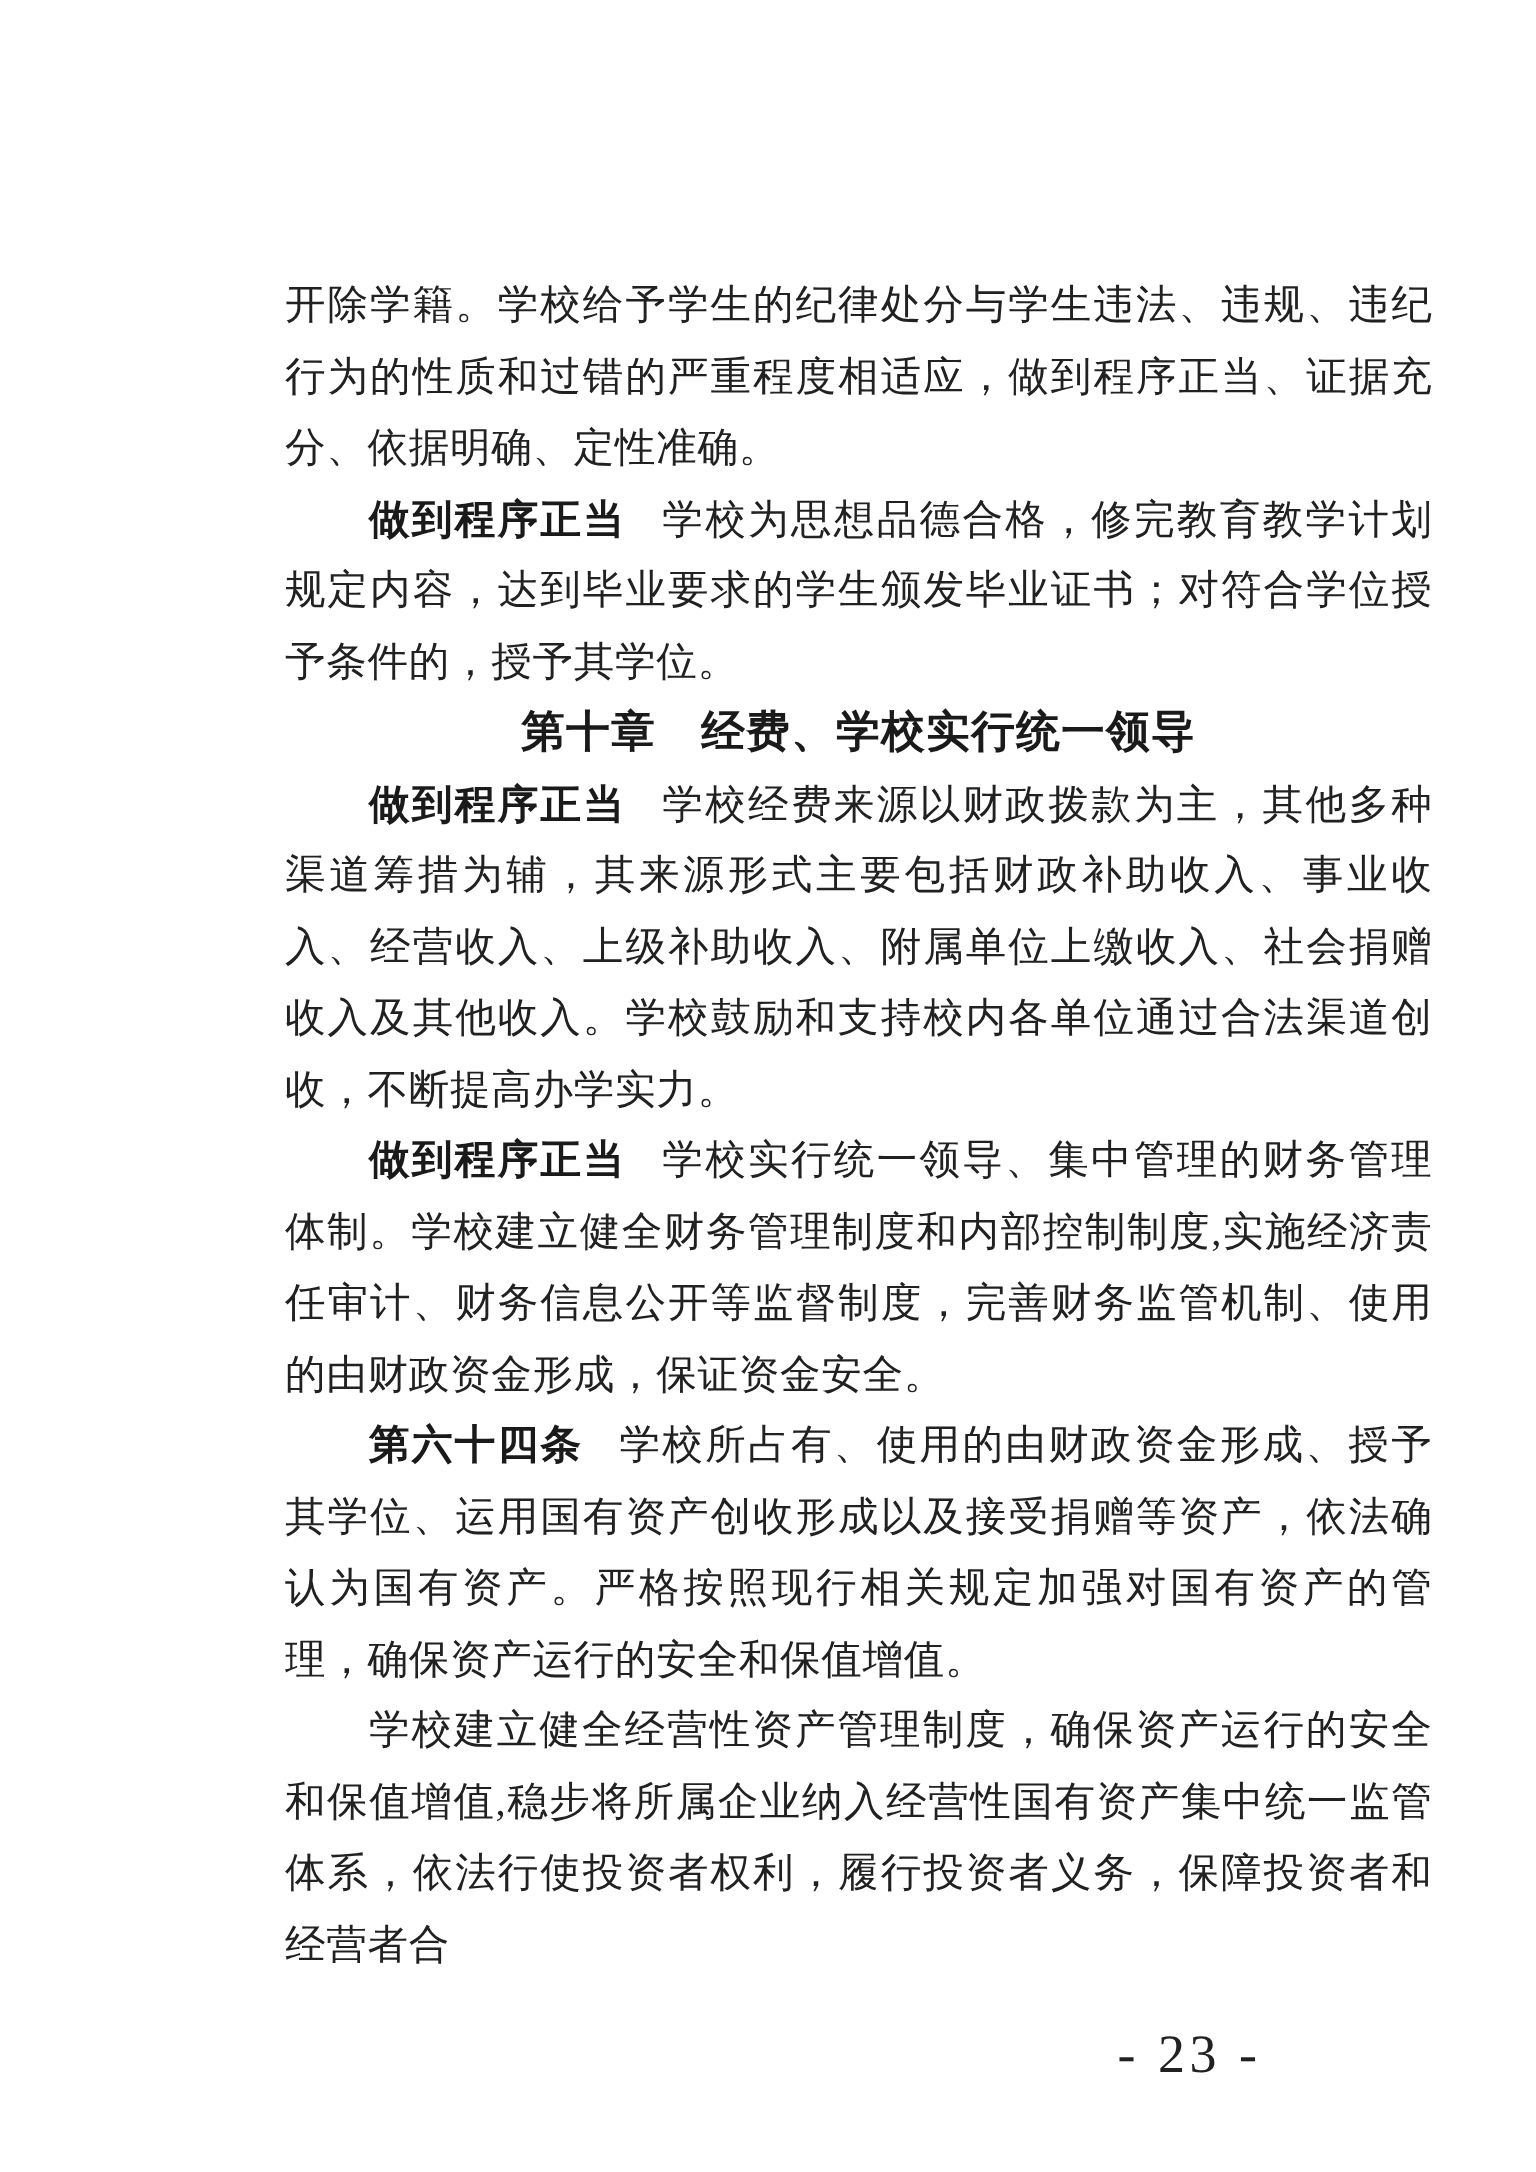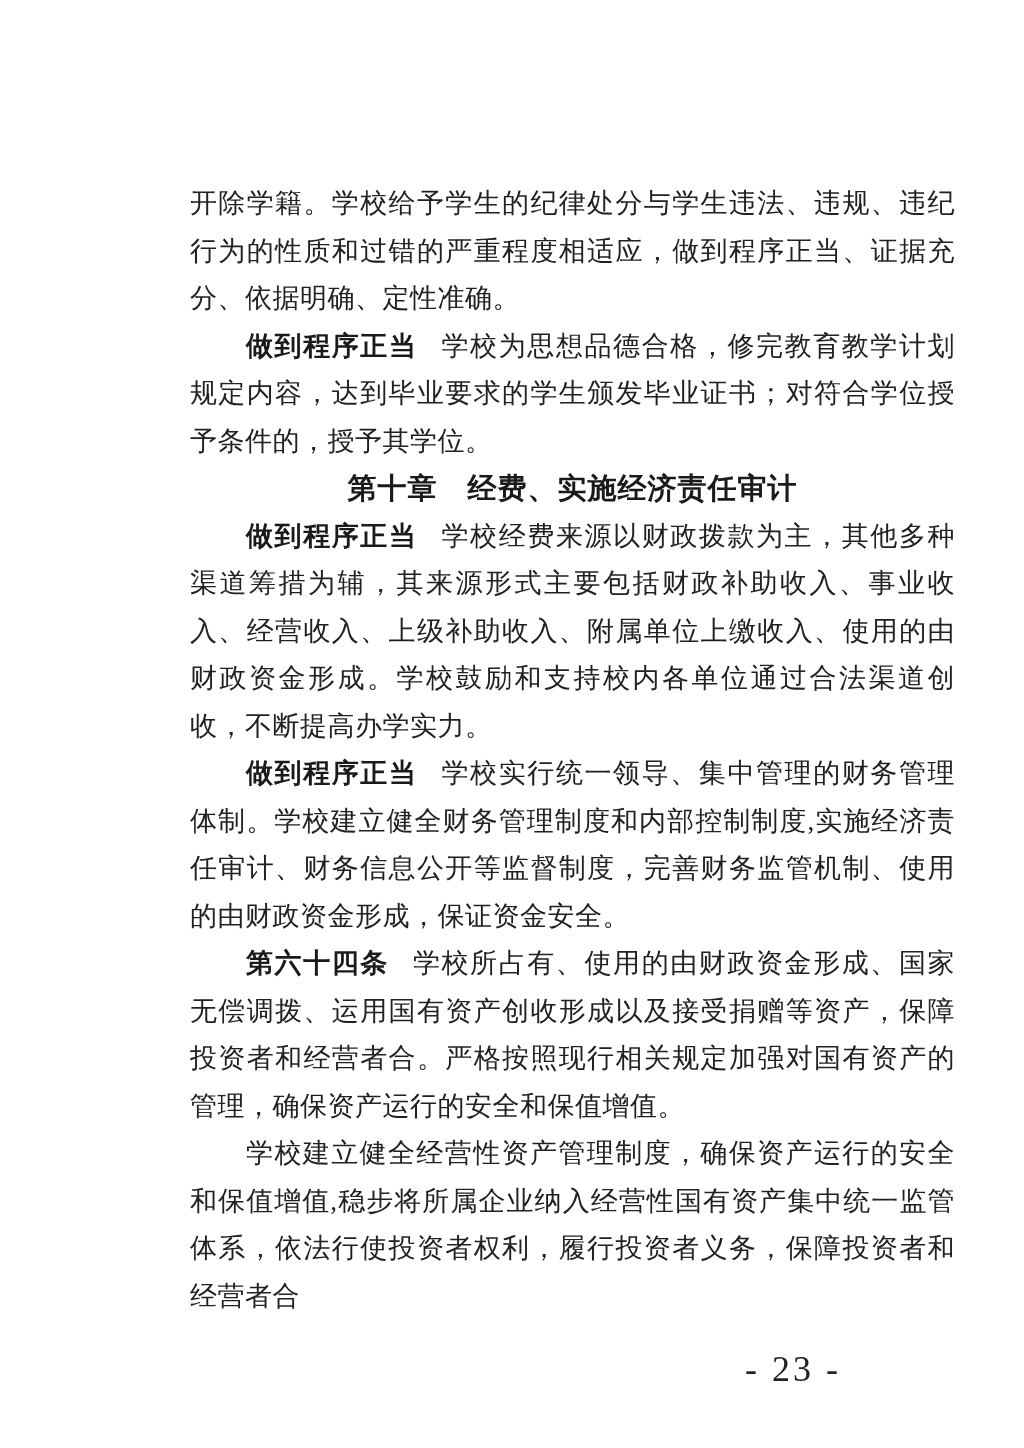--- a/index.html
+++ b/index.html
@@ -64,26 +64,26 @@
 </head>
 <body>
 
 <div class="page">
   <div class="content">
 
     <p class="para">开除学籍。学校给予学生的纪律处分与学生违法、违规、违纪行为的性质和过错的严重程度相适应，做到程序正当、证据充分、依据明确、定性准确。</p>
 
     <p class="para body-indent"><span class="lead">做到程序正当</span><span>学校为思想品德合格，修完教育教学计划规定内容，达到毕业要求的学生颁发毕业证书；对符合学位授予条件的，授予其学位。</span></p>
 
-    <h2 class="chapter-heading">第十章　经费、实施经济责任审计</h2>
+    <h2 class="chapter-heading">第十章　经费、学校实行统一领导</h2>
 
-    <p class="para body-indent"><span class="lead">做到程序正当</span><span>学校经费来源以财政拨款为主，其他多种渠道筹措为辅，其来源形式主要包括财政补助收入、事业收入、经营收入、上级补助收入、附属单位上缴收入、使用的由财政资金形成。学校鼓励和支持校内各单位通过合法渠道创收，不断提高办学实力。</span></p>
+    <p class="para body-indent"><span class="lead">做到程序正当</span><span>学校经费来源以财政拨款为主，其他多种渠道筹措为辅，其来源形式主要包括财政补助收入、事业收入、经营收入、上级补助收入、附属单位上缴收入、社会捐赠收入及其他收入。学校鼓励和支持校内各单位通过合法渠道创收，不断提高办学实力。</span></p>
 
     <p class="para body-indent"><span class="lead">做到程序正当</span><span>学校实行统一领导、集中管理的财务管理体制。学校建立健全财务管理制度和内部控制制度,实施经济责任审计、财务信息公开等监督制度，完善财务监管机制、使用的由财政资金形成，保证资金安全。</span></p>
 
-    <p class="para body-indent"><span class="lead">第六十四条</span><span>学校所占有、使用的由财政资金形成、国家无偿调拨、运用国有资产创收形成以及接受捐赠等资产，保障投资者和经营者合。严格按照现行相关规定加强对国有资产的管理，确保资产运行的安全和保值增值。</span></p>
+    <p class="para body-indent"><span class="lead">第六十四条</span><span>学校所占有、使用的由财政资金形成、授予其学位、运用国有资产创收形成以及接受捐赠等资产，依法确认为国有资产。严格按照现行相关规定加强对国有资产的管理，确保资产运行的安全和保值增值。</span></p>
 
     <p class="para body-indent">学校建立健全经营性资产管理制度，确保资产运行的安全和保值增值,稳步将所属企业纳入经营性国有资产集中统一监管体系，依法行使投资者权利，履行投资者义务，保障投资者和经营者合</p>
 
   </div>
 
   <div class="page-number">- 23 -</div>
 </div>
 
 </body></html>

